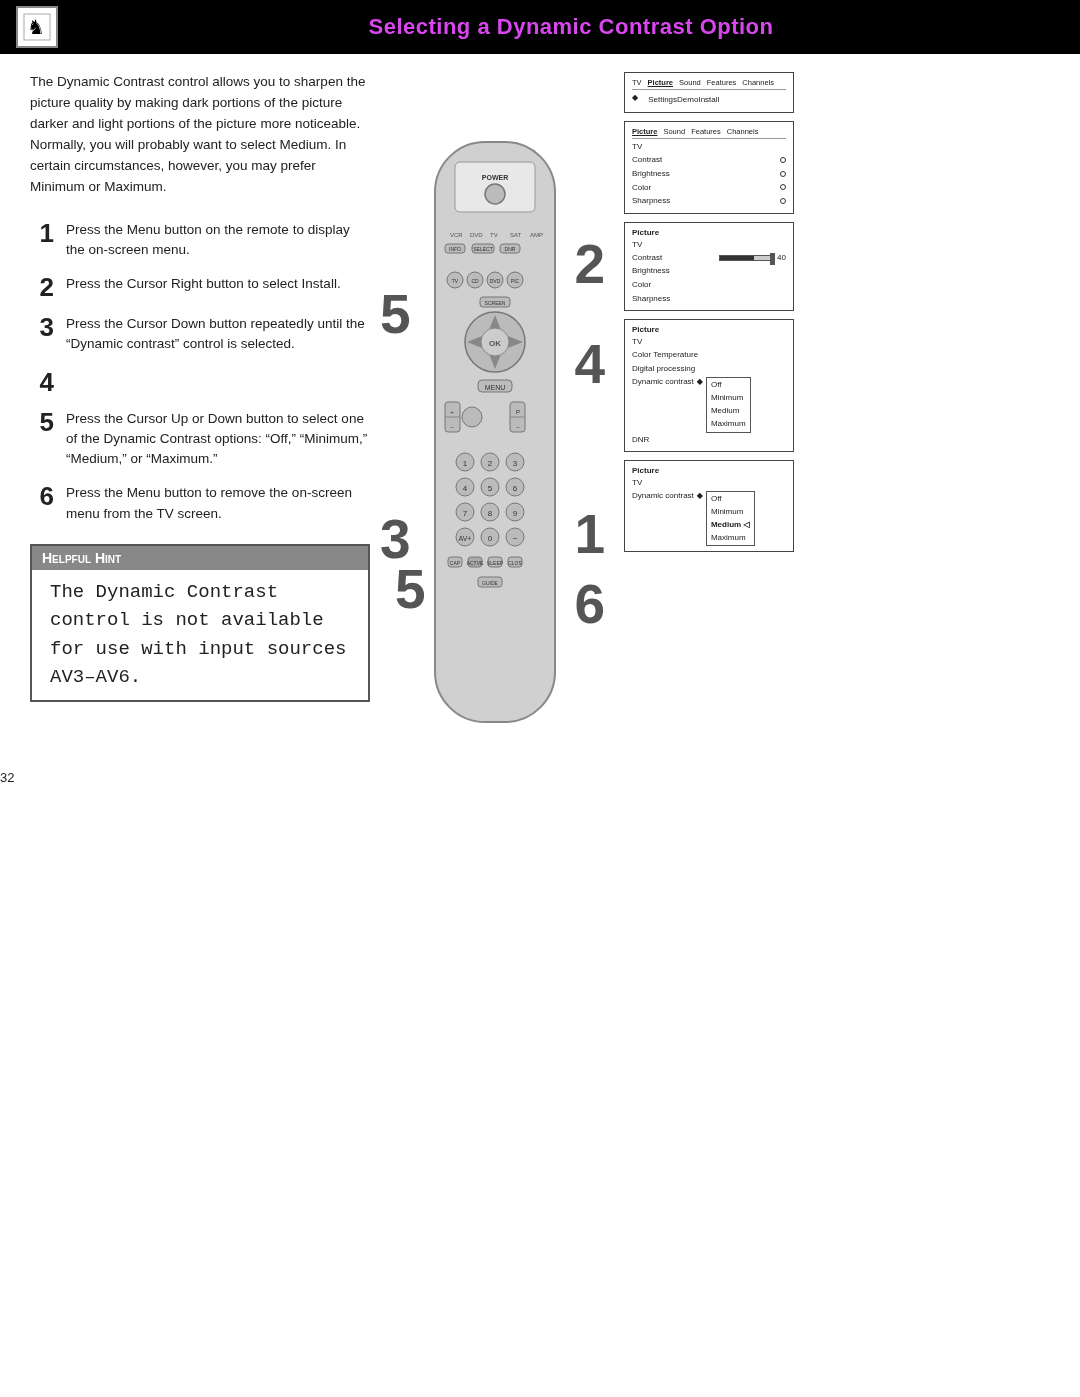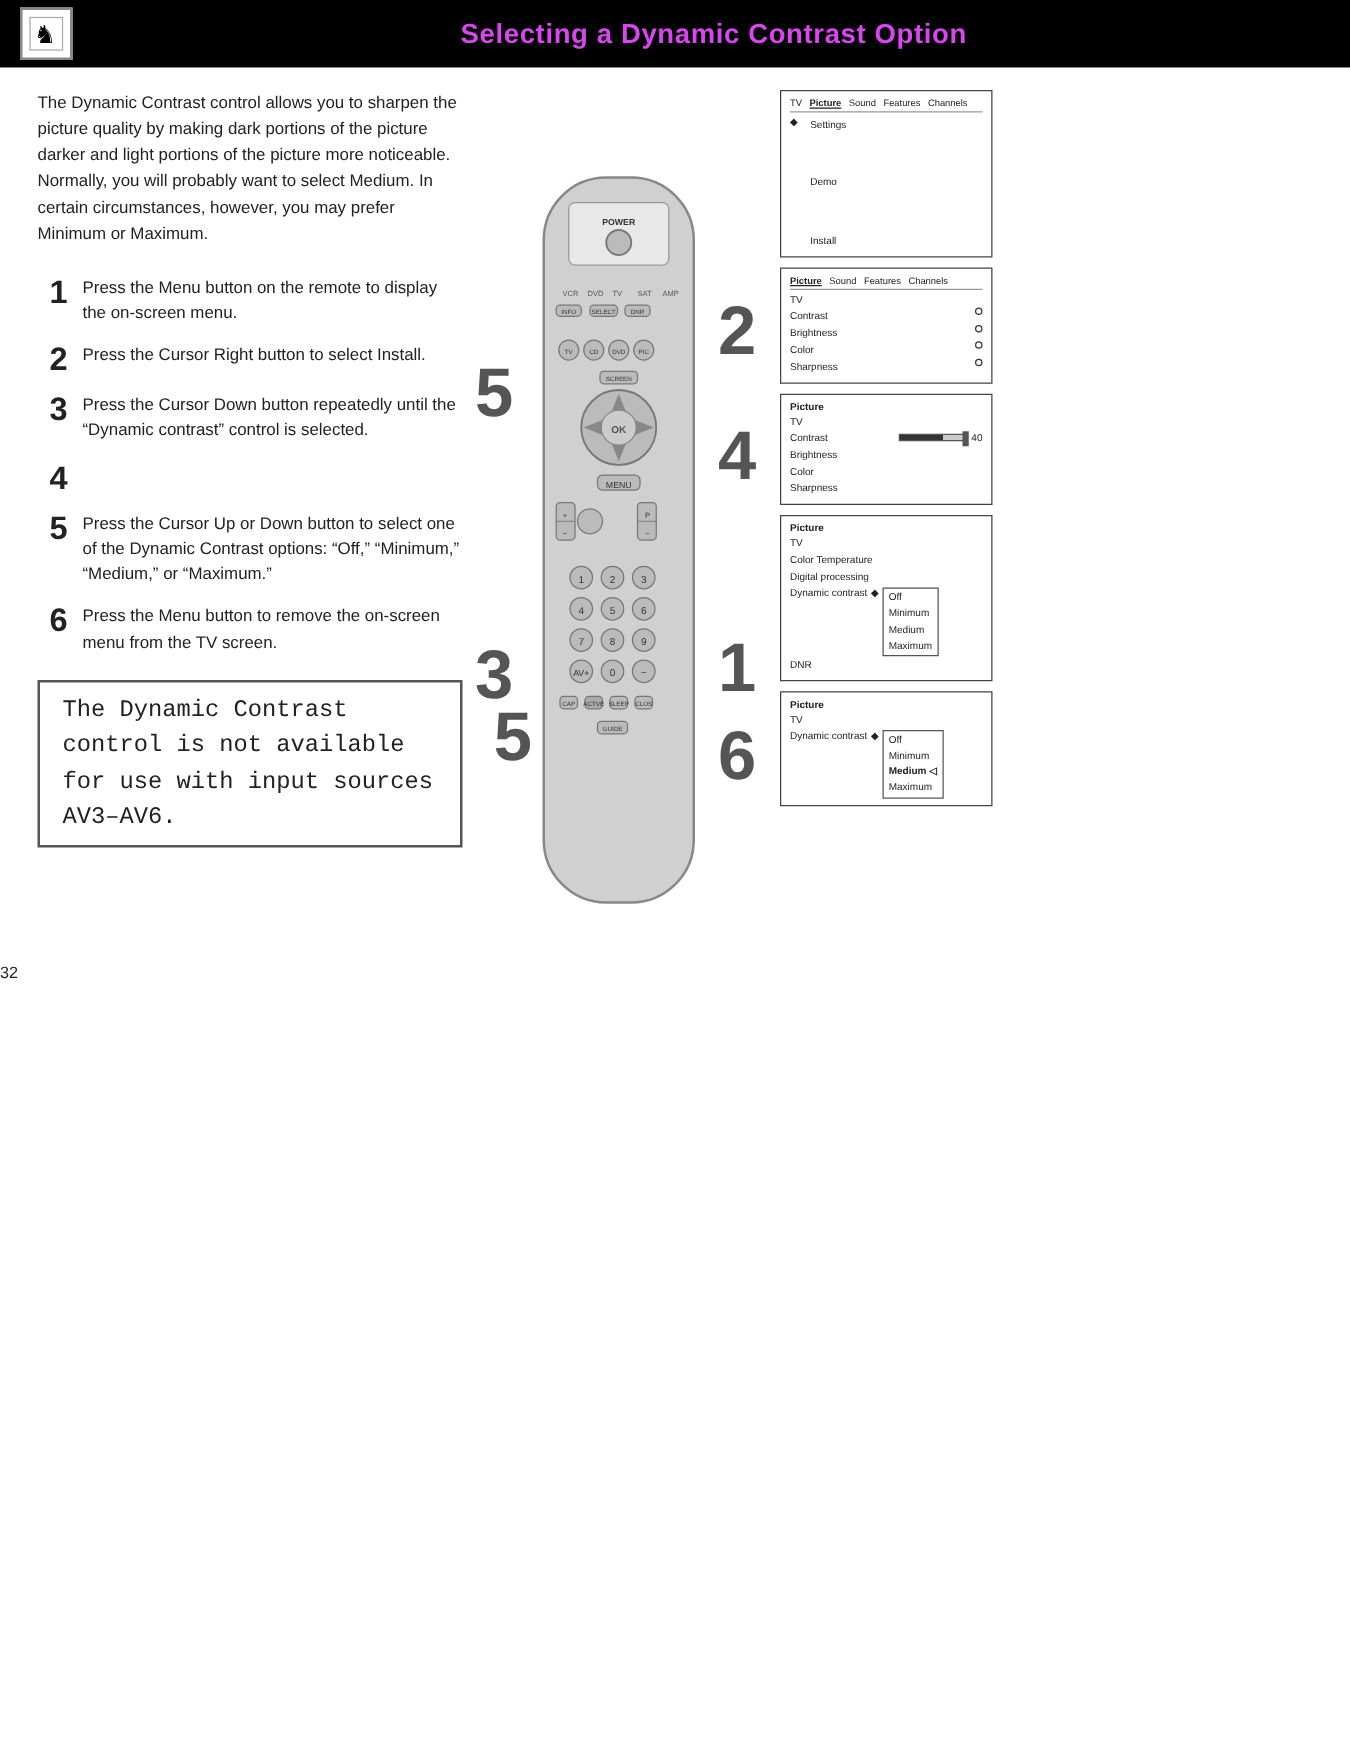--- a/index.html
+++ b/index.html
@@ -172,45 +172,45 @@
       margin-bottom: 3px;
       font-size: 7.5px;
       border-bottom: 1px solid #999;
       padding-bottom: 2px;
     }
     .diag-header span { font-size: 7.5px; }
     .diag-header span.sel { text-decoration: underline; font-weight: bold; }
 
     .diag-row {
       display: flex;
+      align-items: center;
       justify-content: space-between;
       font-size: 8px;
       line-height: 1.7;
     }
     .diag-dot {
       width: 6px; height: 6px;
       border: 1px solid #333;
       border-radius: 50%;
       display: inline-block;
     }
 
     .diag-slider {
       display: flex;
       align-items: center;
       gap: 3px;
     }
 
     
     .left-menu-items {
       display: flex;
-      flex-direction: column;
+      flex-direction: row;
       font-size: 8px;
       line-height: 1.8;
       margin-left: 4px;
-      gap: 32px;
     }
   </style>
 </head>
 <body>
 
 <div class="page-header">
   <div class="header-logo">
     <svg viewBox="0 0 30 30">
       <rect x="2" y="2" width="26" height="26" fill="white" stroke="#aaa"></rect>
       <text x="5" y="22" font-size="20" fill="#000">♞</text>
@@ -244,20 +244,21 @@
         <span class="step-number">5</span>
         <span class="step-text">Press the Cursor Up or Down button to select one of the Dynamic Contrast options: “Off,” “Minimum,” “Medium,” or “Maximum.”</span>
       </li>
       <li class="step-item">
         <span class="step-number">6</span>
         <span class="step-text">Press the Menu button to remove the on-screen menu from the TV screen.</span>
       </li>
     </ol>
 
     <div class="helpful-hint">
+      <div class="helpful-hint-title">Helpful Hint</div>
       <div class="helpful-hint-body">The Dynamic Contrast control is not available for use with input sources AV3–AV6.</div>
     </div>
   </div>
 
   <div class="right-column">
 
     <div class="center-area">
 
       <span class="callout-number" style="top:215px;left:-10px;font-size:55px;">5</span>
       <span class="callout-number" style="top:165px;right:5px;font-size:55px;">2</span>

